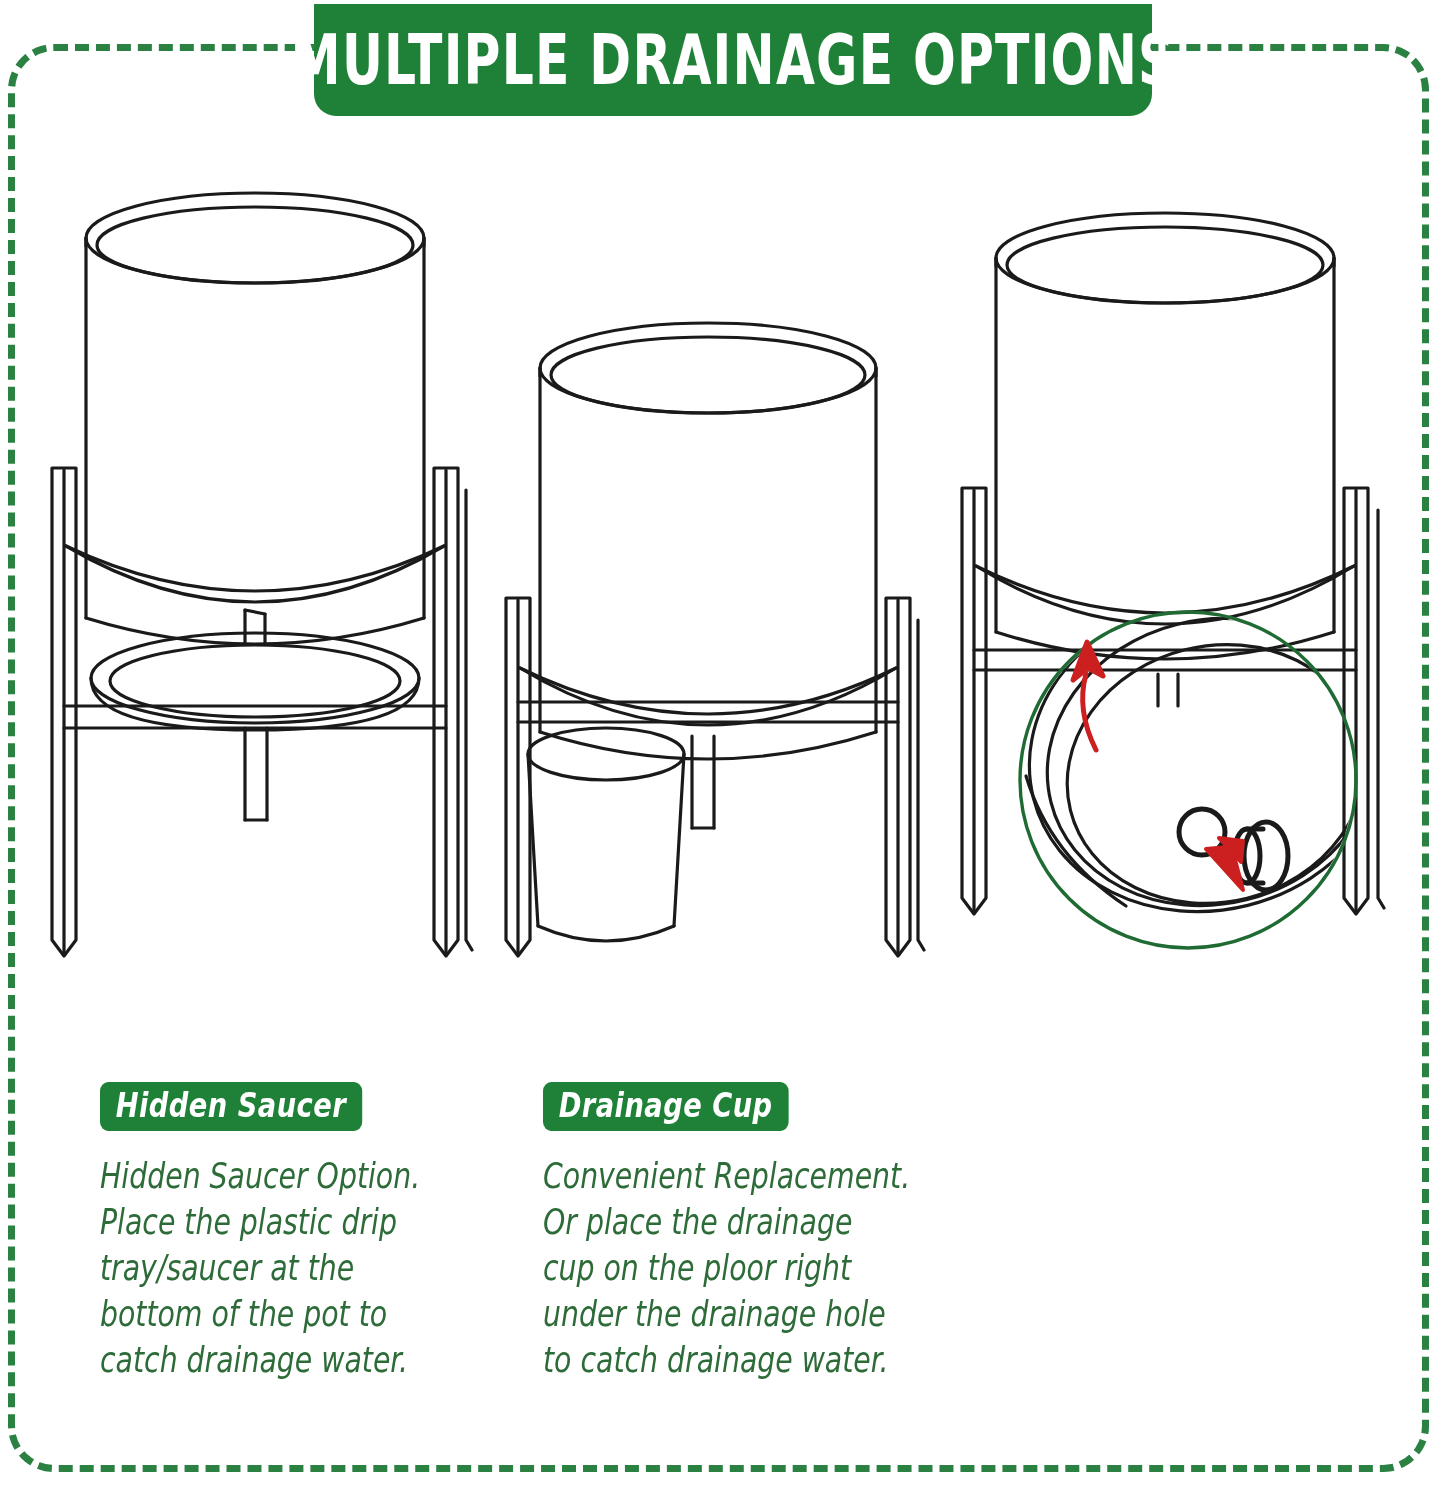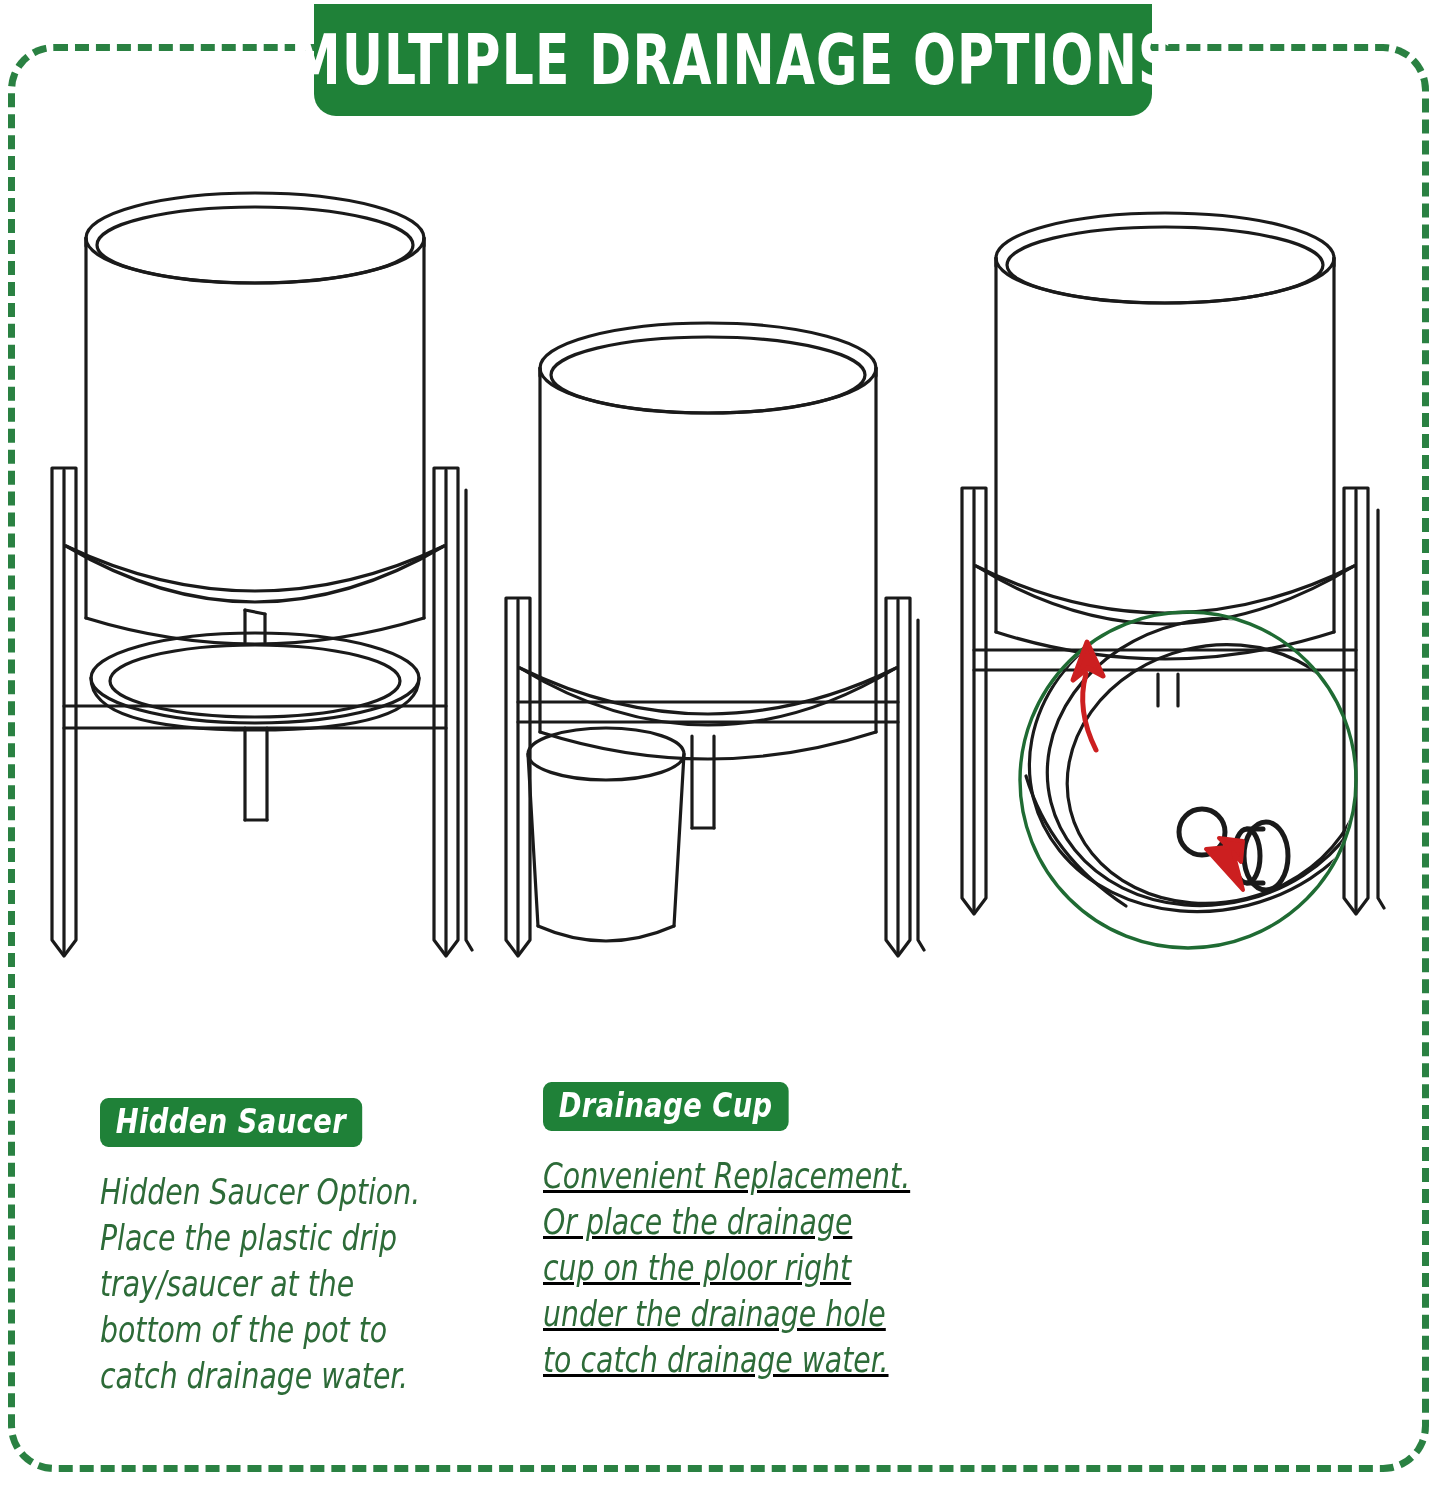--- a/index.html
+++ b/index.html
@@ -79,22 +79,22 @@
     position: absolute;
     left: 0;
     top: 1082px;
     width: 1445px;
     height: 330px;
   }
   .caption-col {
     position: absolute;
     top: 0;
   }
-  #col-1 { left: 100px; width: 400px; margin-top: 16px; }
-  #col-2 { left: 543px; width: 400px; text-decoration: underline; }
+  #col-1 { left: 100px; width: 400px; }
+  #col-2 { left: 543px; width: 400px; }
   #col-3 { left: 983px; width: 420px; }
 
   .pill {
     display: inline-block;
     background: #1f8138;
     color: #ffffff;
     border-radius: 9px;
     padding: 7px 17px 9px 17px;
     font-family: "Liberation Sans Narrow", "DejaVu Sans Condensed", "Liberation Sans", sans-serif;
     font-weight: 700;

